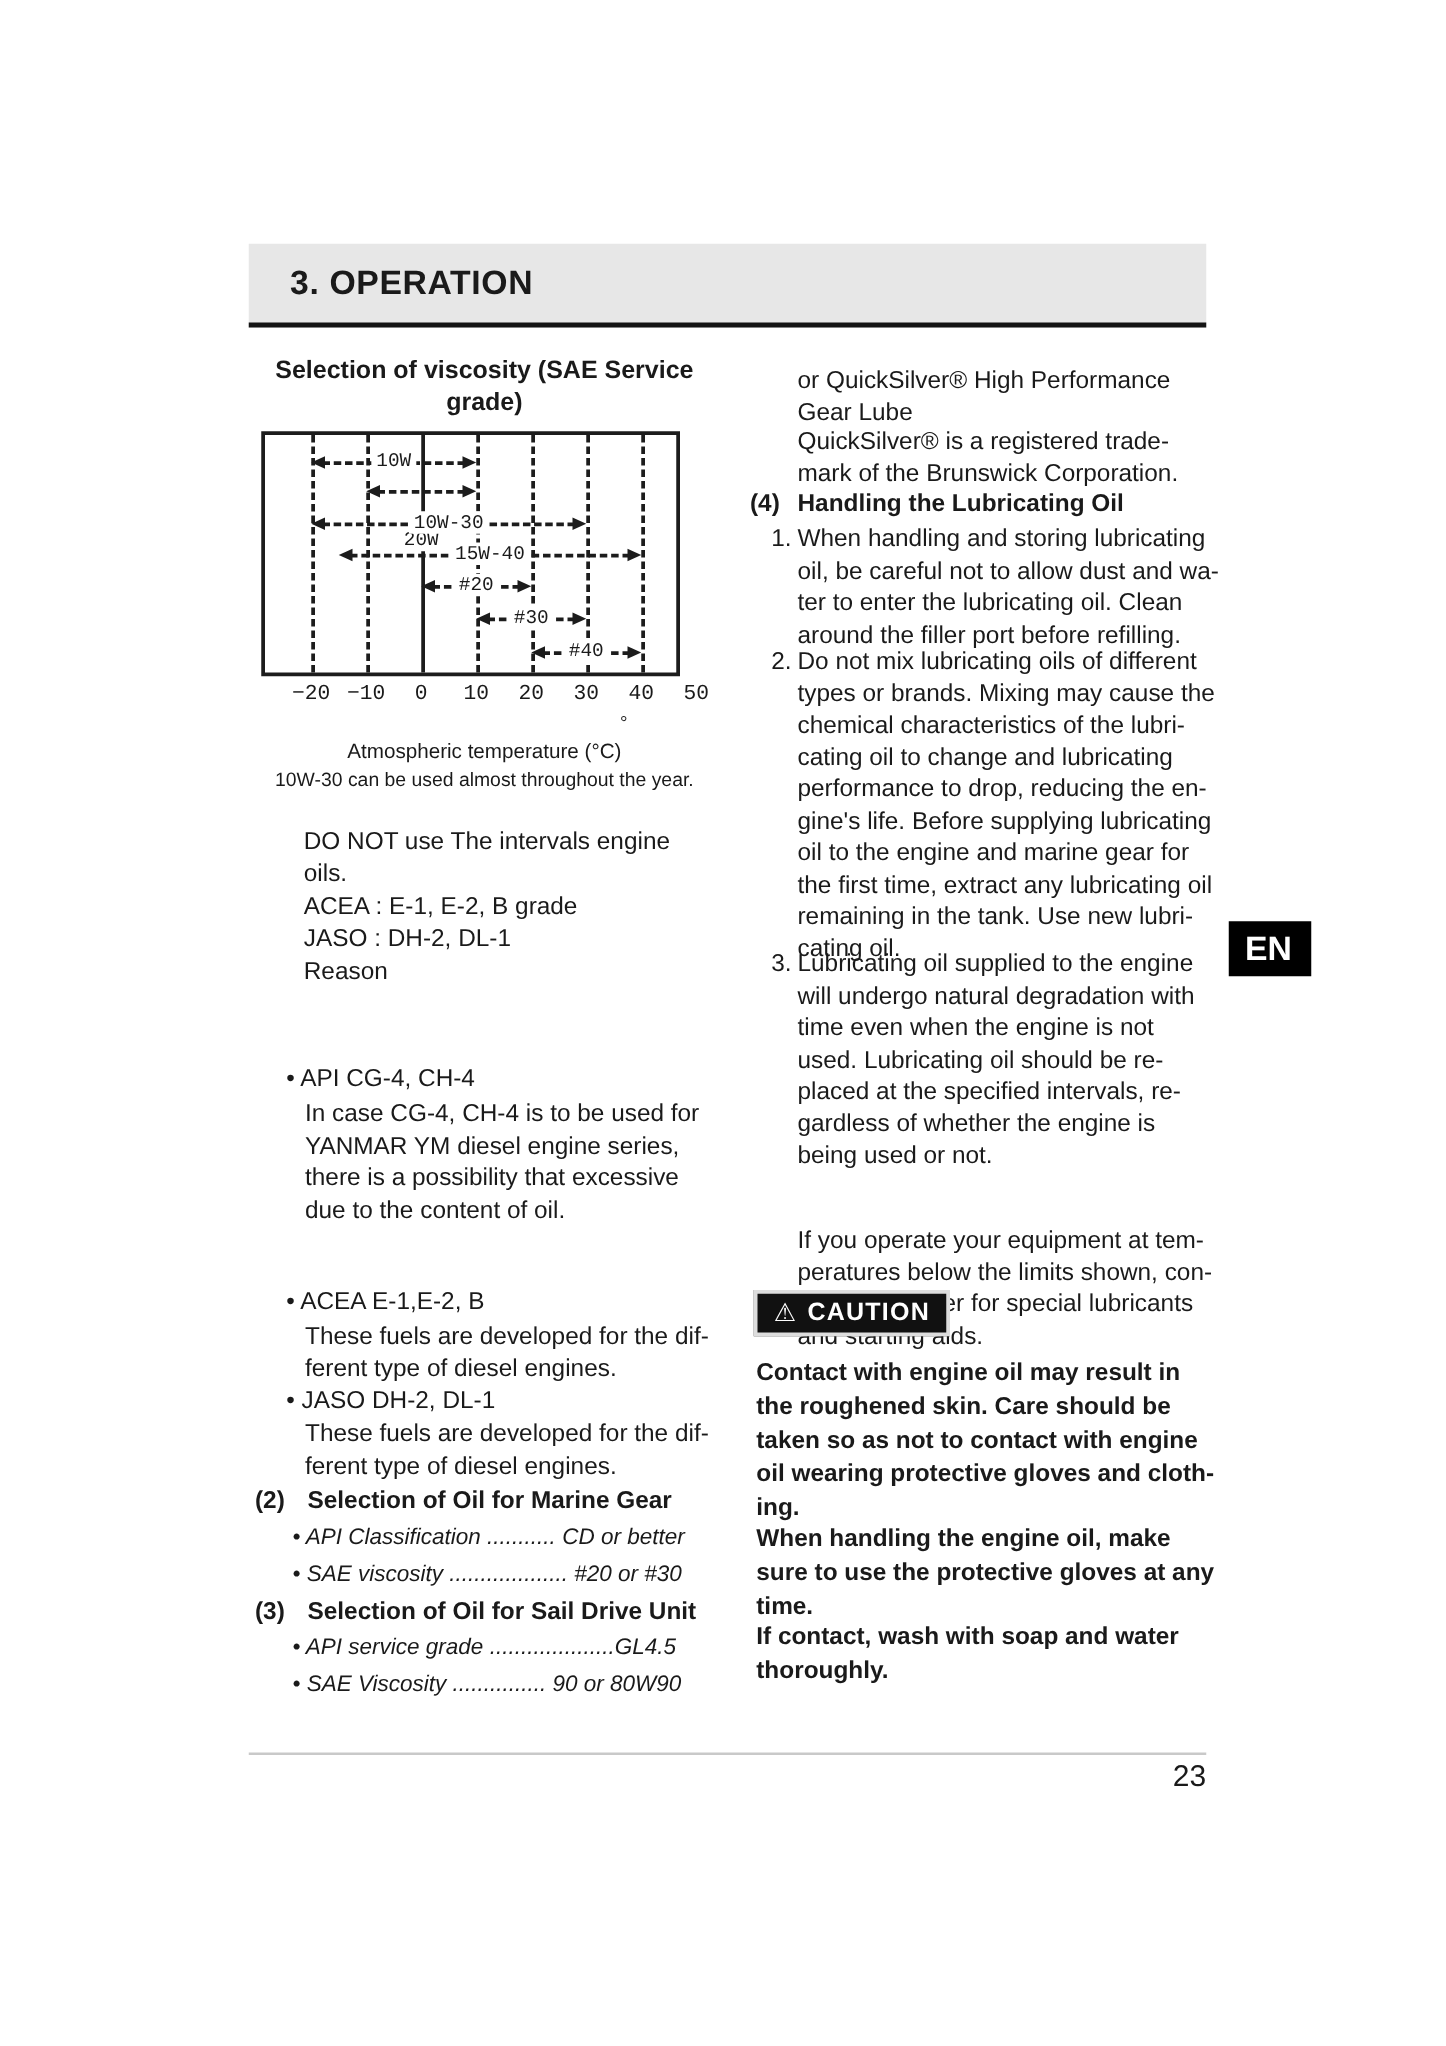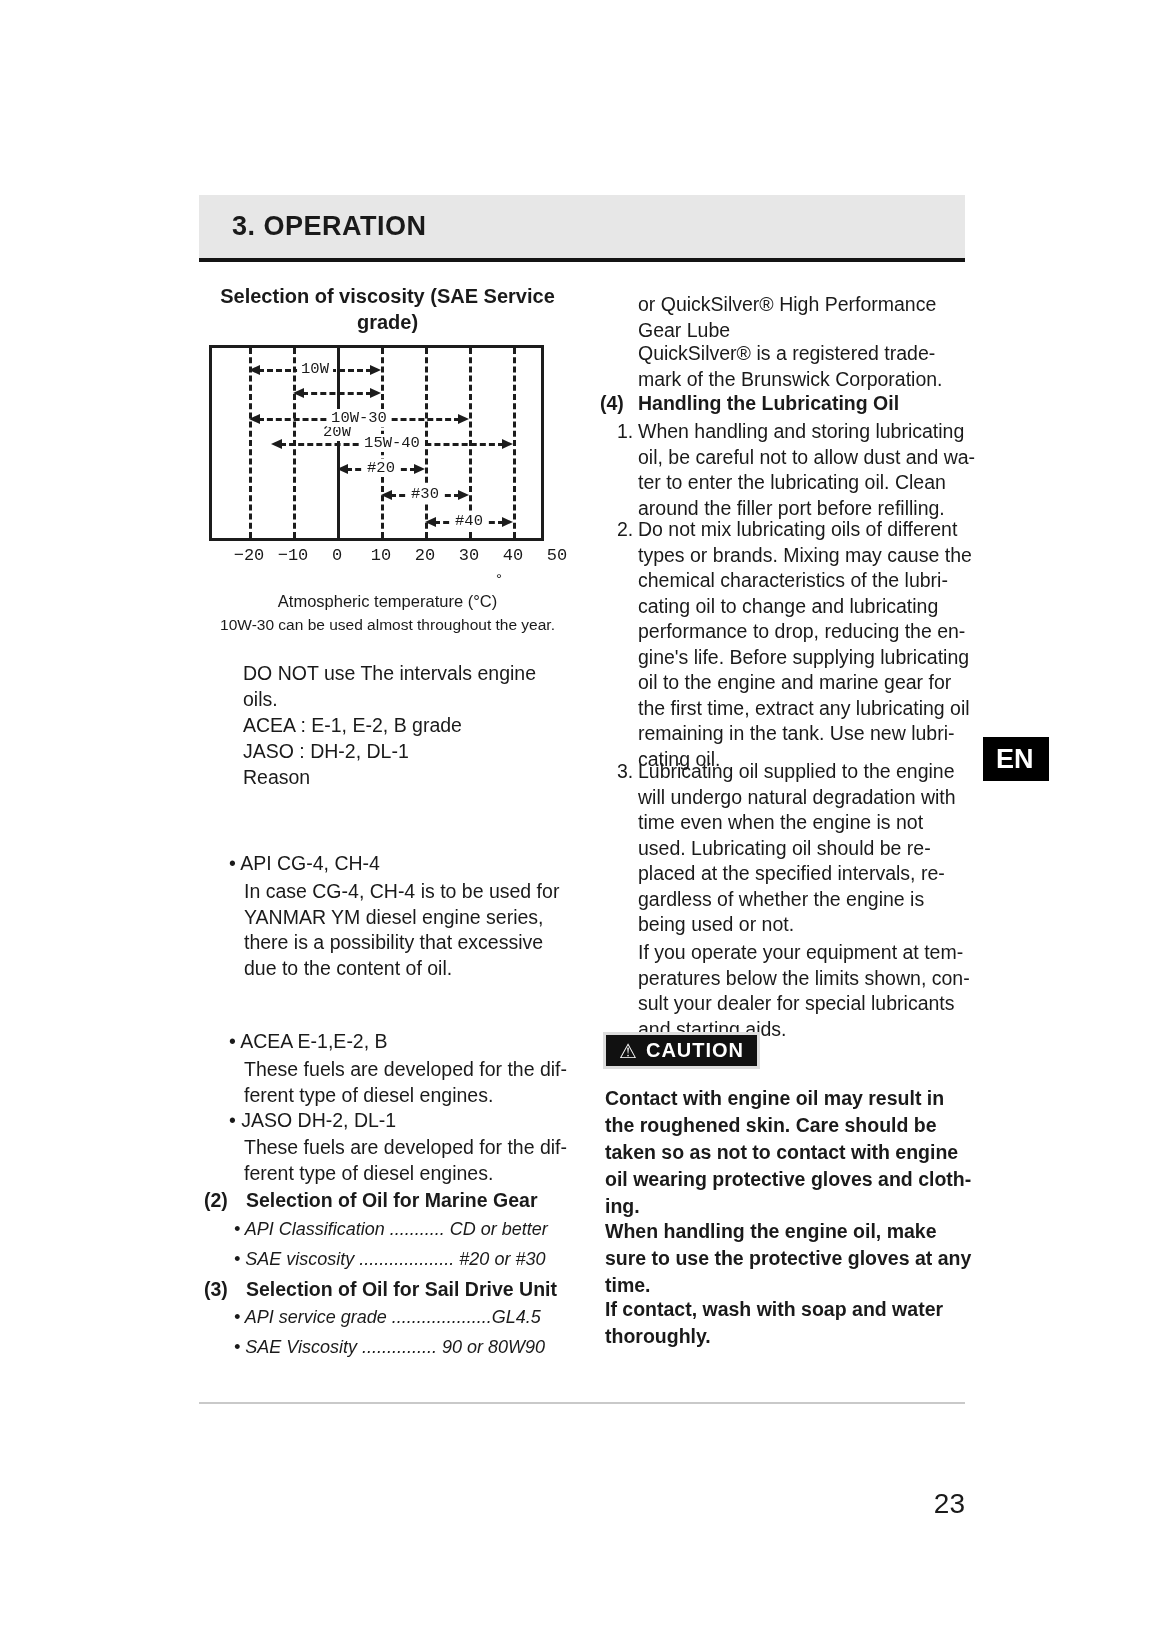--- a/index.html
+++ b/index.html
@@ -45,21 +45,21 @@
   .caution-box{left:603px;top:1032px;height:31px;background:#111;color:#fff;border:3px solid #ddd;
                display:inline-flex;align-items:center;padding:0 13px;gap:9px;}
   .caution-box .warn{font-size:20px;line-height:1;}
   .caution-box .lbl{font-size:20px;font-weight:bold;letter-spacing:1px;}
   .caution-par{font-size:19.5px;font-weight:bold;line-height:27px;}
   
   .en-badge{left:983px;top:737px;width:66px;height:44px;background:#000;color:#fff;
             font-size:27px;font-weight:bold;line-height:44px;padding-left:13px;box-sizing:border-box;}
   
   .footer-rule{left:199px;top:1402px;width:766px;height:2px;background:#c9c9c9;}
-  .page-num{left:199px;top:1488px;width:766px;text-align:right;font-size:28px;}
+  .page-num{left:199px;top:1408px;width:766px;text-align:right;font-size:24px;}
 </style>
 </head>
 <body>
 
 <div class="page">
 
   <div class="abs header-bar">
     <span class="header-title">3. OPERATION</span>
   </div>
 
@@ -207,21 +207,21 @@
         <div class="ln">Lubricating oil supplied to the engine</div>
         <div class="ln">will undergo natural degradation with</div>
         <div class="ln">time even when the engine is not</div>
         <div class="ln">used. Lubricating oil should be re-</div>
         <div class="ln">placed at the specified intervals, re-</div>
         <div class="ln">gardless of whether the engine is</div>
         <div class="ln">being used or not.</div>
       </div>
   </div>
 
-  <div class="abs body-block lh255" style="left:638px;top:940px;">
+  <div class="abs body-block lh255" style="left:638px;top:980px;">
       <div class="ln">If you operate your equipment at tem-</div>
       <div class="ln">peratures below the limits shown, con-</div>
       <div class="ln">sult your dealer for special lubricants</div>
       <div class="ln">and starting aids.</div>
     </div>
 
   <div class="abs caution-box">
     <span class="warn">⚠</span>
     <span class="lbl">CAUTION</span>
   </div>

